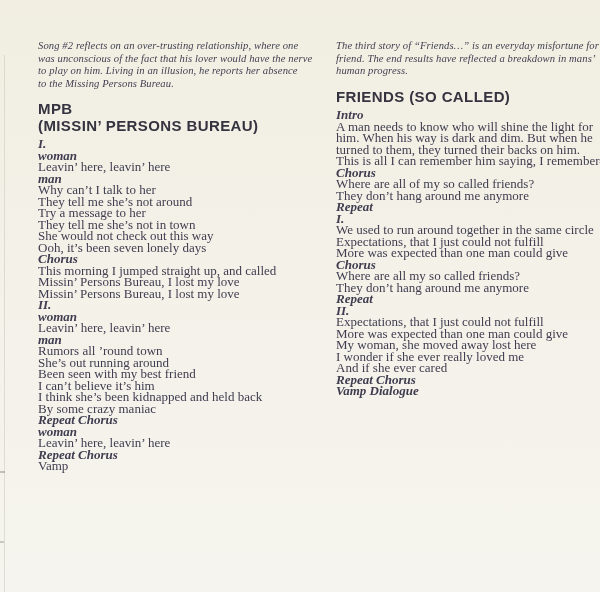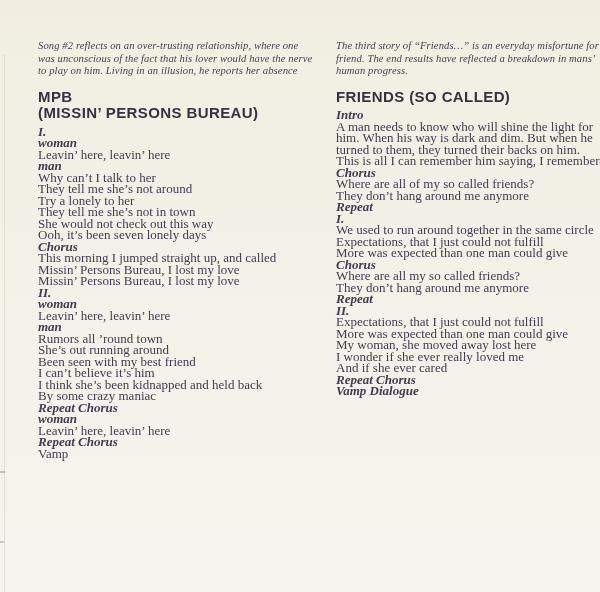--- a/index.html
+++ b/index.html
@@ -49,33 +49,34 @@
 <div class="page">
   <div class="edge-line"></div>
   <div class="edge-mark-a"></div>
   <div class="edge-mark-b"></div>
 
   <div class="col col-left">
     <p class="intro">
         <span class="tline">Song #2 reflects on an over-trusting relationship, where one</span>
         <span class="tline">was unconscious of the fact that his lover would have the nerve</span>
         <span class="tline">to play on him. Living in an illusion, he reports her absence</span>
+        <span class="tline">to the Missing Persons Bureau.</span>
       </p>
     <h2 class="title">
         <span class="tline">MPB</span>
         <span class="tline">(MISSIN’ PERSONS BUREAU)</span>
       </h2>
     <div class="lyrics">
         <div class="lline marker">I.</div>
         <div class="lline marker">woman</div>
         <div class="lline line">Leavin’ here, leavin’ here</div>
         <div class="lline marker">man</div>
         <div class="lline line">Why can’t I talk to her</div>
         <div class="lline line">They tell me she’s not around</div>
-        <div class="lline line">Try a lonely to her</div>
+        <div class="lline line">Try a message to her</div>
         <div class="lline line">They tell me she’s not in town</div>
         <div class="lline line">She would not check out this way</div>
         <div class="lline line">Ooh, it’s been seven lonely days</div>
         <div class="lline marker">Chorus</div>
         <div class="lline line">This morning I jumped straight up, and called</div>
         <div class="lline line">Missin’ Persons Bureau, I lost my love</div>
         <div class="lline line">Missin’ Persons Bureau, I lost my love</div>
         <div class="lline marker">II.</div>
         <div class="lline marker">woman</div>
         <div class="lline line">Leavin’ here, leavin’ here</div>

